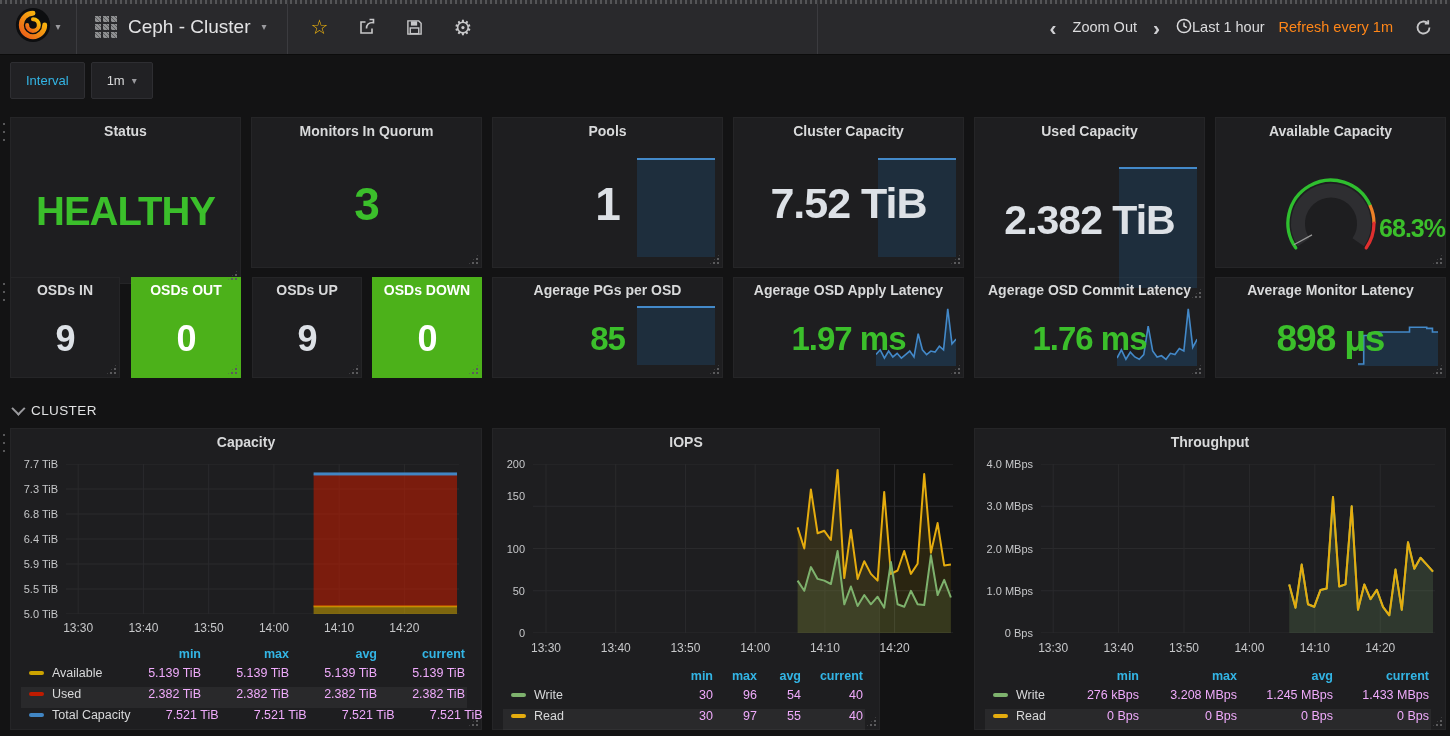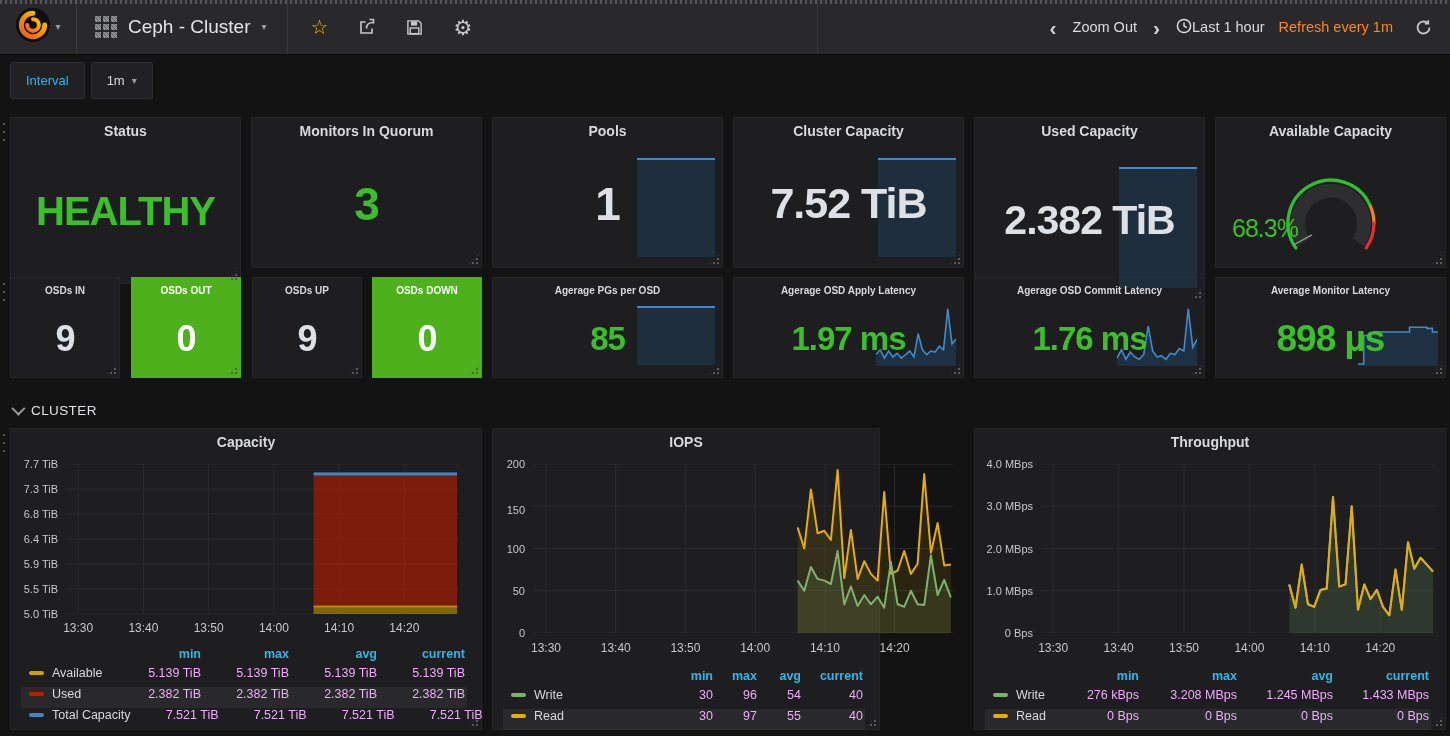--- a/index.html
+++ b/index.html
@@ -33,21 +33,21 @@
   
   .toolbar{position:absolute;left:10px;top:62px;display:flex;gap:6px}
   .tbtn{height:37px;background:#212124;border:1px solid #2e2e32;border-radius:2px;display:flex;align-items:center;padding:0 15px;font-size:13px;cursor:pointer}
   .interval-label{color:var(--accent-blue)}
   .tbtn .caret{margin-left:7px}
 
   
   .panel{position:absolute;background:#1e1e20;border:1px solid #252527}
   .panel.greenbg{background:var(--green-bg);border-color:var(--green-bg)}
   .ptitle{height:26px;line-height:27px;text-align:center;font-size:14px;font-weight:bold;color:#d8d9da;cursor:pointer;position:relative;z-index:3;white-space:nowrap}
-  .row2 .ptitle{font-size:10px;line-height:25px}
+  .row2 .ptitle{font-size:14px;line-height:25px}
   .greenbg .ptitle,.greenbg .bigval{color:#fff}
   .bigval{position:absolute;left:0;right:0;top:22px;bottom:0;display:flex;align-items:center;justify-content:center;font-weight:bold;z-index:2;letter-spacing:-1px}
   .green{color:var(--green-text)}
   .white{color:#dde1e6}
   .v40{font-size:40px}.v46{font-size:46px}.v43{font-size:43px}.v41{font-size:41px}
   .v36{font-size:36px}.v33{font-size:33px}.v37{font-size:37px}
   .spark{position:absolute;left:63%;right:3%;top:27%;bottom:7%;z-index:1}
   .spark.flat{background:var(--spark-fill);border-top:2.5px solid var(--spark-line)}
   .spark.lat{top:29%;bottom:11%;left:62%}
   .spark svg{position:absolute;inset:0;width:100%;height:100%}
@@ -72,21 +72,21 @@
   .lname{flex:1;display:flex;align-items:center;gap:8px;padding-left:6px;white-space:nowrap}
   .dash{display:inline-block;width:15px;height:4px;border-radius:2px;flex:0 0 auto}
   .lcell{text-align:right;flex:0 0 auto;color:#f0abfc}
   .lh{color:var(--accent-blue);font-weight:bold}
   .llabel{cursor:pointer}
   .lhdr{height:19px}
 
   
   .gaugewrap{position:absolute;left:50%;top:54px;width:124px;height:86px;margin-left:-62px;z-index:1}
   .gaugewrap svg{width:100%;height:100%}
-  .gaugeval{position:absolute;left:16px;right:0;top:96px;text-align:left;font-size:25px;font-weight:normal;letter-spacing:-1px;z-index:2}
+  .gaugeval{position:absolute;left:16px;right:0;top:96px;text-align:right;font-size:25px;font-weight:bold;letter-spacing:-1px;z-index:2}
 </style>
 </head>
 <body>
 
 <div class="screen">
 
   <header class="topnav">
     <div class="top-strip"></div>
     <div class="logo-block">
       <span>
@@ -379,21 +379,21 @@
           <line x1="291.90000000000003" y1="0" x2="291.90000000000003" y2="169" stroke="#2a2a2c" stroke-width="1"></line>
           <line x1="361.62000000000006" y1="0" x2="361.62000000000006" y2="169" stroke="#2a2a2c" stroke-width="1"></line>
           <polygon points="264.6,169 264.6,63.4 271.3,84.5 277.9,25.4 284.6,69.3 291.3,66.8 297.9,76.0 304.6,5.9 311.3,114.1 317.9,65.9 324.6,114.9 331.3,97.2 337.9,109.9 344.6,116.6 351.2,27.9 357.9,109.9 364.6,106.5 371.2,87.0 377.9,109.9 384.6,99.7 391.2,10.1 397.9,88.7 404.6,59.1 411.2,101.4 417.9,100.6 417.9,169" fill="rgba(204,163,0,0.13)"></polygon>
           <polyline points="264.6,63.4 271.3,84.5 277.9,25.4 284.6,69.3 291.3,66.8 297.9,76.0 304.6,5.9 311.3,114.1 317.9,65.9 324.6,114.9 331.3,97.2 337.9,109.9 344.6,116.6 351.2,27.9 357.9,109.9 364.6,106.5 371.2,87.0 377.9,109.9 384.6,99.7 391.2,10.1 397.9,88.7 404.6,59.1 411.2,101.4 417.9,100.6" fill="none" stroke="#e5ac0e" stroke-width="2" stroke-linejoin="round"></polyline>
           <polygon points="264.6,169 264.6,116.6 271.3,126.8 277.9,103.1 284.6,114.9 291.3,116.6 297.9,120.0 304.6,87.0 311.3,140.3 317.9,122.5 324.6,142.0 331.3,131.0 337.9,140.3 344.6,132.7 351.2,143.7 357.9,98.0 364.6,140.3 371.2,142.8 377.9,126.8 384.6,140.3 391.2,141.1 397.9,91.3 404.6,131.0 411.2,115.8 417.9,133.5 417.9,169" fill="rgba(126,178,109,0.14)"></polygon>
           <polyline points="264.6,116.6 271.3,126.8 277.9,103.1 284.6,114.9 291.3,116.6 297.9,120.0 304.6,87.0 311.3,140.3 317.9,122.5 324.6,142.0 331.3,131.0 337.9,140.3 344.6,132.7 351.2,143.7 357.9,98.0 364.6,140.3 371.2,142.8 377.9,126.8 384.6,140.3 391.2,141.1 397.9,91.3 404.6,131.0 411.2,115.8 417.9,133.5" fill="none" stroke="#7eb26d" stroke-width="2" stroke-linejoin="round"></polyline>
         </svg>
       </div>
     <div class="rsz"></div>
   <div class="tick ytick" style="left: 0px; width: 32px; top: 29px;">200</div>
-      <div class="tick ytick" style="left: 0px; width: 32px; top: 75px;">150</div>
+      <div class="tick ytick" style="left: 0px; width: 32px; top: 61px;">150</div>
       <div class="tick ytick" style="left: 0px; width: 32px; top: 113.5px;">100</div>
       <div class="tick ytick" style="left: 0px; width: 32px; top: 155.75px;">50</div>
       <div class="tick ytick" style="left: 0px; width: 32px; top: 198px;">0</div>
       <div class="tick xtick" style="left: 23.02px; width: 60px; top: 212px;">13:30</div>
       <div class="tick xtick" style="left: 92.74px; width: 60px; top: 212px;">13:40</div>
       <div class="tick xtick" style="left: 162.46px; width: 60px; top: 212px;">13:50</div>
       <div class="tick xtick" style="left: 232.18px; width: 60px; top: 212px;">14:00</div>
       <div class="tick xtick" style="left: 301.9px; width: 60px; top: 212px;">14:10</div>
       <div class="tick xtick" style="left: 371.62px; width: 60px; top: 212px;">14:20</div>
       <div class="legend" style="top: 240px;">

